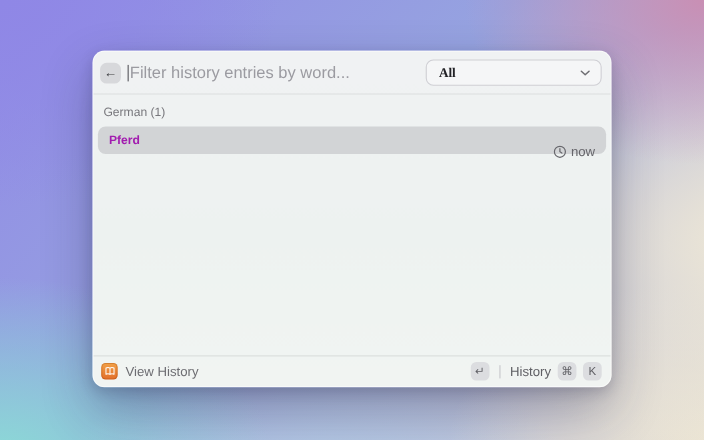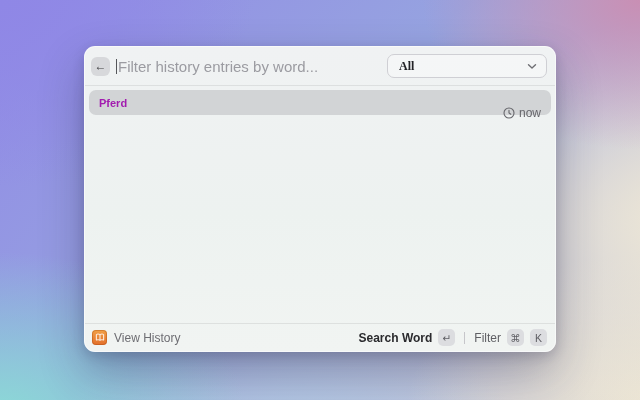--- a/index.html
+++ b/index.html
@@ -118,20 +118,21 @@
       <span class="dropdown-value">All</span>
       <span class="chev">
         <svg width="10" height="7" viewBox="0 0 10 7">
             <path d="M1.5 1.8 L5 5 L8.5 1.8" fill="none" stroke="currentColor" stroke-width="1.4" stroke-linecap="round" stroke-linejoin="round"></path>
           </svg>
       </span>
     </div>
   </div>
 
   <div class="list">
+    <div class="section-label">German (1)</div>
     <div class="row">
       <span class="row-title">Pferd</span>
       <span class="row-meta">
         <span>
           <svg width="12" height="12" viewBox="0 0 12 12">
               <circle cx="6" cy="6" r="5" fill="none" stroke="#66666b" stroke-width="1.1"></circle>
               <path d="M6 3.2 V6 L7.8 7.2" fill="none" stroke="#66666b" stroke-width="1.1" stroke-linecap="round"></path>
             </svg>
         </span>
         <span>now</span>
@@ -143,25 +144,24 @@
     <div class="bb-left">
       <span class="app-icon">
         <svg width="10" height="9" viewBox="0 0 12 10">
           <path d="M6 1.6 C4.8 0.7 3 0.7 1.6 1.4 V8.2 C3 7.5 4.8 7.5 6 8.4 C7.2 7.5 9 7.5 10.4 8.2 V1.4 C9 0.7 7.2 0.7 6 1.6 Z M6 1.6 V8.4" fill="none" stroke="#ffffff" stroke-width="1.1" stroke-linejoin="round"></path>
         </svg>
       </span>
       <span class="bb-label">View History</span>
     </div>
     <div class="bb-right">
       <div class="group">
-        <span class="bb-action">Search Word</span>
         <span class="keycap">↵</span>
       </div>
       <div class="vsep"></div>
       <div class="group">
-        <span class="bb-action dim">Filter</span>
+        <span class="bb-action dim">History</span>
         <span class="keycap">⌘</span>
         <span class="keycap">K</span>
       </div>
     </div>
   </div>
 
 </div>
 
 </body></html>

